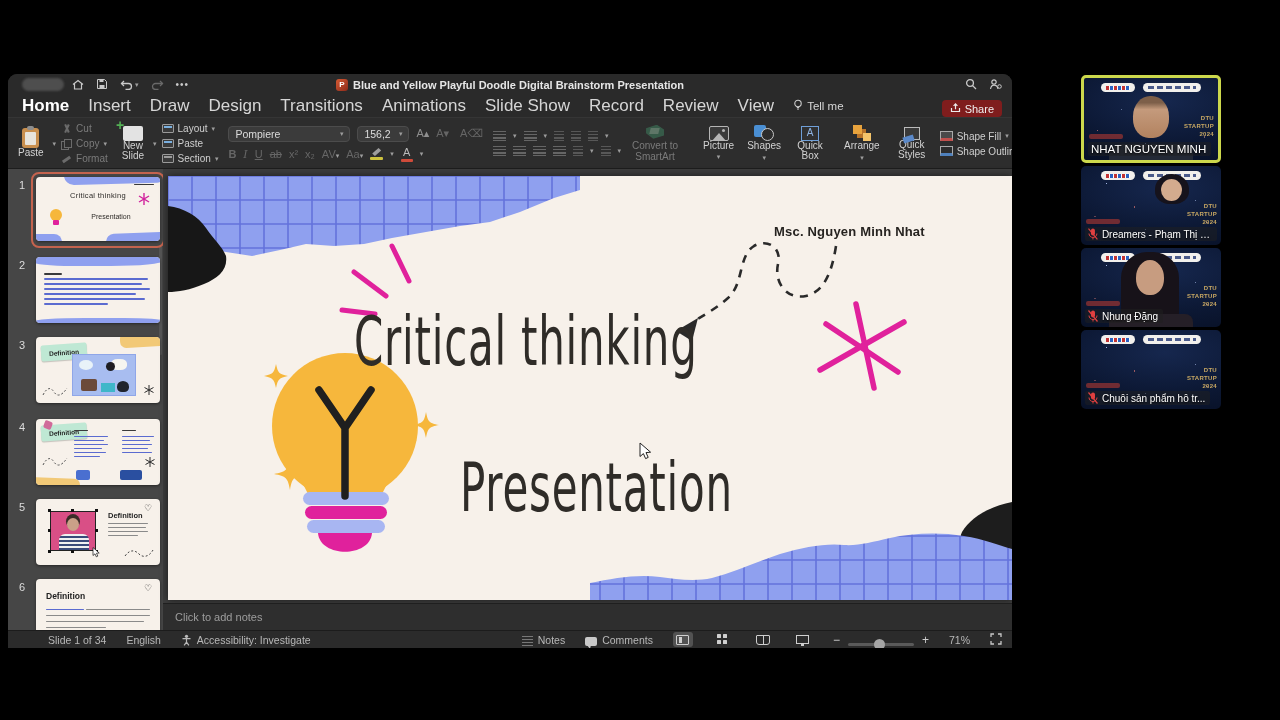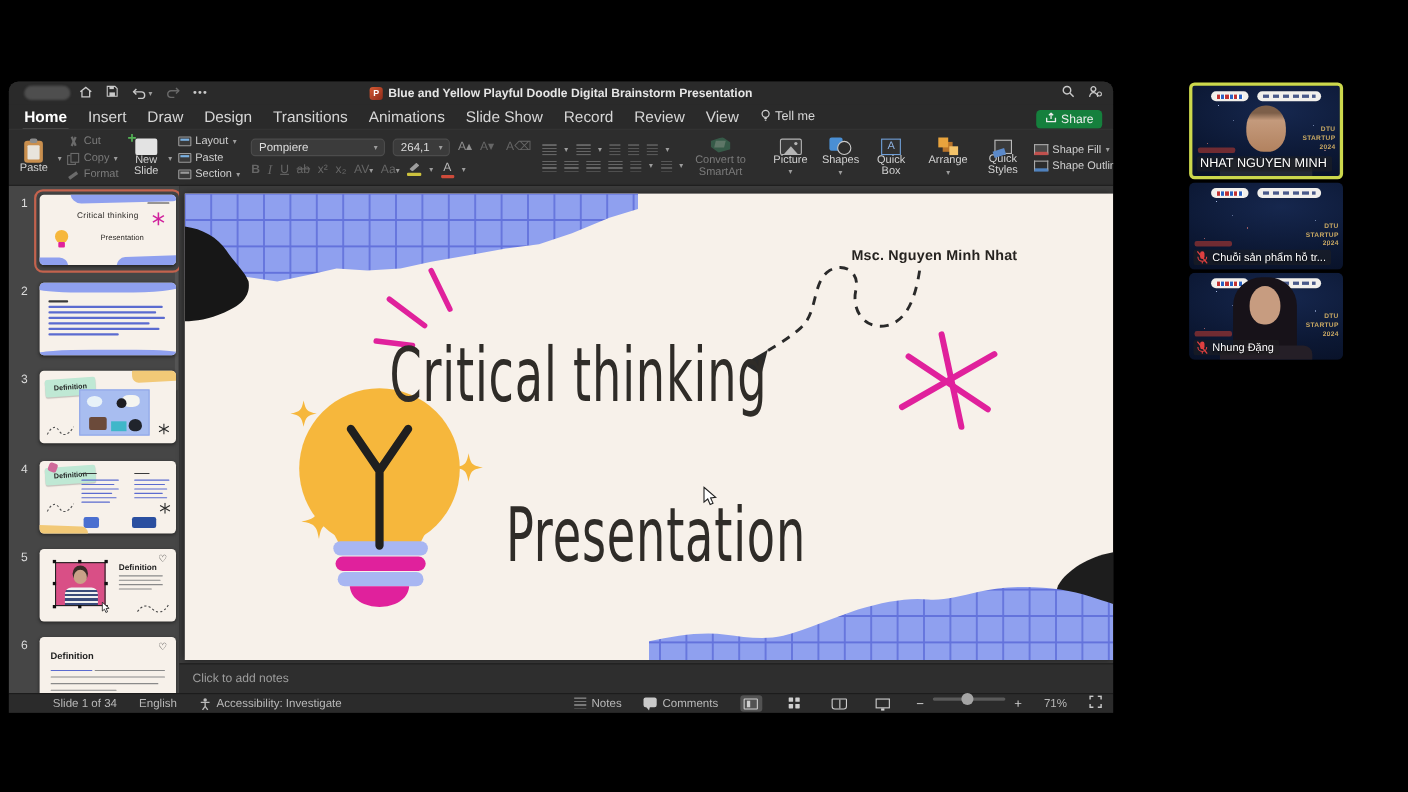--- a/index.html
+++ b/index.html
@@ -9,25 +9,25 @@
 #ppt{position:absolute;left:8px;top:74px;width:1004px;height:574px;background:#282828;border-radius:9px 9px 0 0;overflow:hidden;box-shadow:0 0 10px rgba(0,0,0,.6)}
 .titlebar{position:absolute;top:0;left:0;width:100%;height:21px;background:#2a2a2a;display:flex;align-items:center}
 .tl-pill{position:absolute;left:14px;top:4px;width:42px;height:13px;background:#7a7a7a;opacity:.45;border-radius:7px;filter:blur(1px)}
 .tbicons{position:absolute;left:64px;top:0;height:21px;display:flex;align-items:center;gap:12px}
 .title-c{position:absolute;left:0;right:0;top:0;height:21px;display:flex;align-items:center;justify-content:center;gap:5px;pointer-events:none}
 .ppticon{width:12px;height:12px;border-radius:3px;background:linear-gradient(135deg,#d65a33,#8c2a1a);color:#fff;font-size:8px;font-weight:bold;display:flex;align-items:center;justify-content:center}
 .wtitle{font-size:11px;font-weight:bold;color:#e6e6e6}
 .tbright{position:absolute;right:10px;top:0;height:21px;display:flex;align-items:center;gap:12px}
 
 .tabrow{position:absolute;top:21px;left:0;width:100%;height:22px;background:#2a2a2a;display:flex;align-items:center;padding-left:14px;gap:19px}
-.tab{font-size:14px;color:#d6d6d6;position:relative;white-space:nowrap}
+.tab{font-size:17px;color:#d6d6d6;position:relative;white-space:nowrap}
 .tab.active{color:#fff;font-weight:bold}
 .tab.active::after{content:"";position:absolute;left:-2px;right:-2px;bottom:-5px;height:2px;background:#ececec;border-radius:1px}
 .tellme{display:flex;align-items:center;gap:4px;font-size:11.5px;color:#d6d6d6}
-.sharebtn{position:absolute;right:10px;top:26px;height:17px;background:#15803d;border-radius:4px;display:flex;align-items:center;gap:4px;padding:0 8px;font-size:11px;color:#f0f0f0}
+.sharebtn{position:absolute;right:10px;top:26px;height:17px;background:#7f1d1d;border-radius:4px;display:flex;align-items:center;gap:4px;padding:0 8px;font-size:11px;color:#f0f0f0}
 
 .ribbon{position:absolute;top:43px;left:0;width:100%;height:52px;background:#2d2d2d;border-top:1px solid #353535;border-bottom:1px solid #1d1d1d;display:flex;align-items:stretch;padding:3px 6px 2px}
 .rdiv{width:1px;background:#404040;margin:4px 5px}
 .rg{display:flex;align-items:center;gap:5px}
 .bb{display:flex;flex-direction:column;align-items:center;justify-content:space-evenly;padding:1px 4px;color:#d2d2d2;font-size:10px;text-align:center;line-height:1.05}
 .bb .cv{margin-top:-1px}
 .col{display:flex;flex-direction:column;justify-content:center;gap:4px;font-size:10px}
 .mini{display:flex;align-items:center;gap:4px;color:#cfcfcf;white-space:nowrap}
 .dim{color:#7b7b7b}
 .cv{font-size:7px;color:#9d9d9d}
@@ -111,21 +111,21 @@
 .gridcell{fill:var(--grid-blue,#8fa0ef)}
 .gridline{stroke:var(--grid-line,#6372dc)}
 .pinkink{stroke:var(--magenta,#e0219c)}
 .bulbfill{fill:var(--bulb-yellow,#f6b73c)}
 .magfill{fill:var(--magenta,#e0219c)}
 .bluestripe{fill:#a8b6f2}
 
 .notesbar{position:absolute;left:155px;top:529px;width:849px;height:27px;background:#2e2e2e;border-top:1px solid #1f1f1f;display:flex;align-items:center;padding-left:12px}
 .notesbar span{font-size:11px;color:#9d9d9d}
 .statusbar{position:absolute;left:0;top:556px;width:100%;height:18px;background:#2b2b2b;border-top:1px solid #1c1c1c;display:flex;align-items:center;font-size:10.5px;color:#b8b8b8;padding:0 10px 0 40px;gap:20px}
-.stgrp{display:flex;align-items:flex-start;gap:5px;white-space:nowrap}
+.stgrp{display:flex;align-items:flex-end;gap:5px;white-space:nowrap}
 .spacer{flex:1}
 .vbtn{width:20px;height:15px;display:flex;align-items:center;justify-content:center;border-radius:3px}
 .vbtn.active{background:#525252}
 .vnorm{width:13px;height:10px;border:1px solid #cfcfcf;border-radius:1px;position:relative}
 .vnorm::before{content:"";position:absolute;left:1.5px;top:1.5px;width:3px;height:6px;background:#cfcfcf}
 .vgrid{width:11px;height:11px;display:grid;grid-template-columns:4px 4px;grid-template-rows:4px 4px;gap:2px}
 .vgrid span{background:#cfcfcf;border-radius:.5px}
 .vread{width:14px;height:10px;border:1px solid #cfcfcf;border-radius:1px 1px 3px 3px;position:relative}
 .vread::before{content:"";position:absolute;left:6px;top:0;width:1px;height:100%;background:#cfcfcf}
 .vshow{width:13px;height:9px;border:1px solid #cfcfcf;position:relative}
@@ -292,21 +292,21 @@
       </div>
     </div>
     <div class="rdiv"></div>
     <div class="fg">
       <div class="frow">
         <span class="fsel" style="width:122px">
             <span>Pompiere</span>
             <span class="cv">▾</span>
           </span>
         <span class="fsel" style="width:52px">
-            <span>264,1</span>
+            <span>156,2</span>
             <span class="cv">▾</span>
           </span>
         <span class="g">A▴</span>
         <span class="gd">A▾</span>
         <span class="gd" style="margin-left:4px">A⌫</span>
       </div>
       <div class="frow">
         <span class="gd" style="font-weight:bold">B</span>
         <span class="gd" style="font-style:italic;font-family:'DejaVu Serif',serif">I</span>
         <span class="gd" style="text-decoration:underline">U</span>
@@ -651,39 +651,40 @@
     <div class="dtu">DTU STARTUP 2024</div>
     <div class="man-head"></div>
     <div class="man-body"></div>
     <div class="smudge"></div>
     <div class="plate big">
         <span class="pname">NHAT NGUYEN MINH</span>
       </div>
   </div>
 
 
-
-
   <div class="tile starry">
     <div class="pills">
         <span class="pill p1"></span>
         <span class="pill p2"></span>
       </div>
     <div class="dtu">DTU STARTUP 2024</div>
+    <div class="peek-hair"></div>
+    <div class="peek-face"></div>
     <div class="smudge"></div>
     <div class="plate">
         <svg class="mic" width="10" height="12" viewBox="0 0 10 12">
           <rect class="micfill" x="3" y="0.5" width="4" height="7" rx="2"></rect>
           <path class="micstroke" d="M1 5.5c0 2.3 1.8 4 4 4s4-1.7 4-4" fill="none" stroke-width="1"></path>
           <rect class="micfill" x="4.5" y="9.5" width="1" height="2"></rect>
           <line class="micstroke" x1="0.5" y1="0.5" x2="9.5" y2="11.5" stroke-width="1.2"></line>
         </svg>
-        <span class="pname">Chuỗi sản phẩm hỗ tr...</span>
-      </div>
-  </div>
+        <span class="pname">Dreamers - Phạm Thị T...</span>
+      </div>
+  </div>
+
 
   <div class="tile starry">
     <div class="pills">
         <span class="pill p1"></span>
         <span class="pill p2"></span>
       </div>
     <div class="dtu">DTU STARTUP 2024</div>
     <div class="nh-hair"></div>
     <div class="nh-face"></div>
     <div class="nh-body"></div>
@@ -692,13 +693,31 @@
         <svg class="mic" width="10" height="12" viewBox="0 0 10 12">
           <rect class="micfill" x="3" y="0.5" width="4" height="7" rx="2"></rect>
           <path class="micstroke" d="M1 5.5c0 2.3 1.8 4 4 4s4-1.7 4-4" fill="none" stroke-width="1"></path>
           <rect class="micfill" x="4.5" y="9.5" width="1" height="2"></rect>
           <line class="micstroke" x1="0.5" y1="0.5" x2="9.5" y2="11.5" stroke-width="1.2"></line>
         </svg>
         <span class="pname">Nhung Đặng</span>
       </div>
   </div>
 
+  <div class="tile starry">
+    <div class="pills">
+        <span class="pill p1"></span>
+        <span class="pill p2"></span>
+      </div>
+    <div class="dtu">DTU STARTUP 2024</div>
+    <div class="smudge"></div>
+    <div class="plate">
+        <svg class="mic" width="10" height="12" viewBox="0 0 10 12">
+          <rect class="micfill" x="3" y="0.5" width="4" height="7" rx="2"></rect>
+          <path class="micstroke" d="M1 5.5c0 2.3 1.8 4 4 4s4-1.7 4-4" fill="none" stroke-width="1"></path>
+          <rect class="micfill" x="4.5" y="9.5" width="1" height="2"></rect>
+          <line class="micstroke" x1="0.5" y1="0.5" x2="9.5" y2="11.5" stroke-width="1.2"></line>
+        </svg>
+        <span class="pname">Chuỗi sản phẩm hỗ tr...</span>
+      </div>
+  </div>
+
 </aside>
 
 </body></html>

